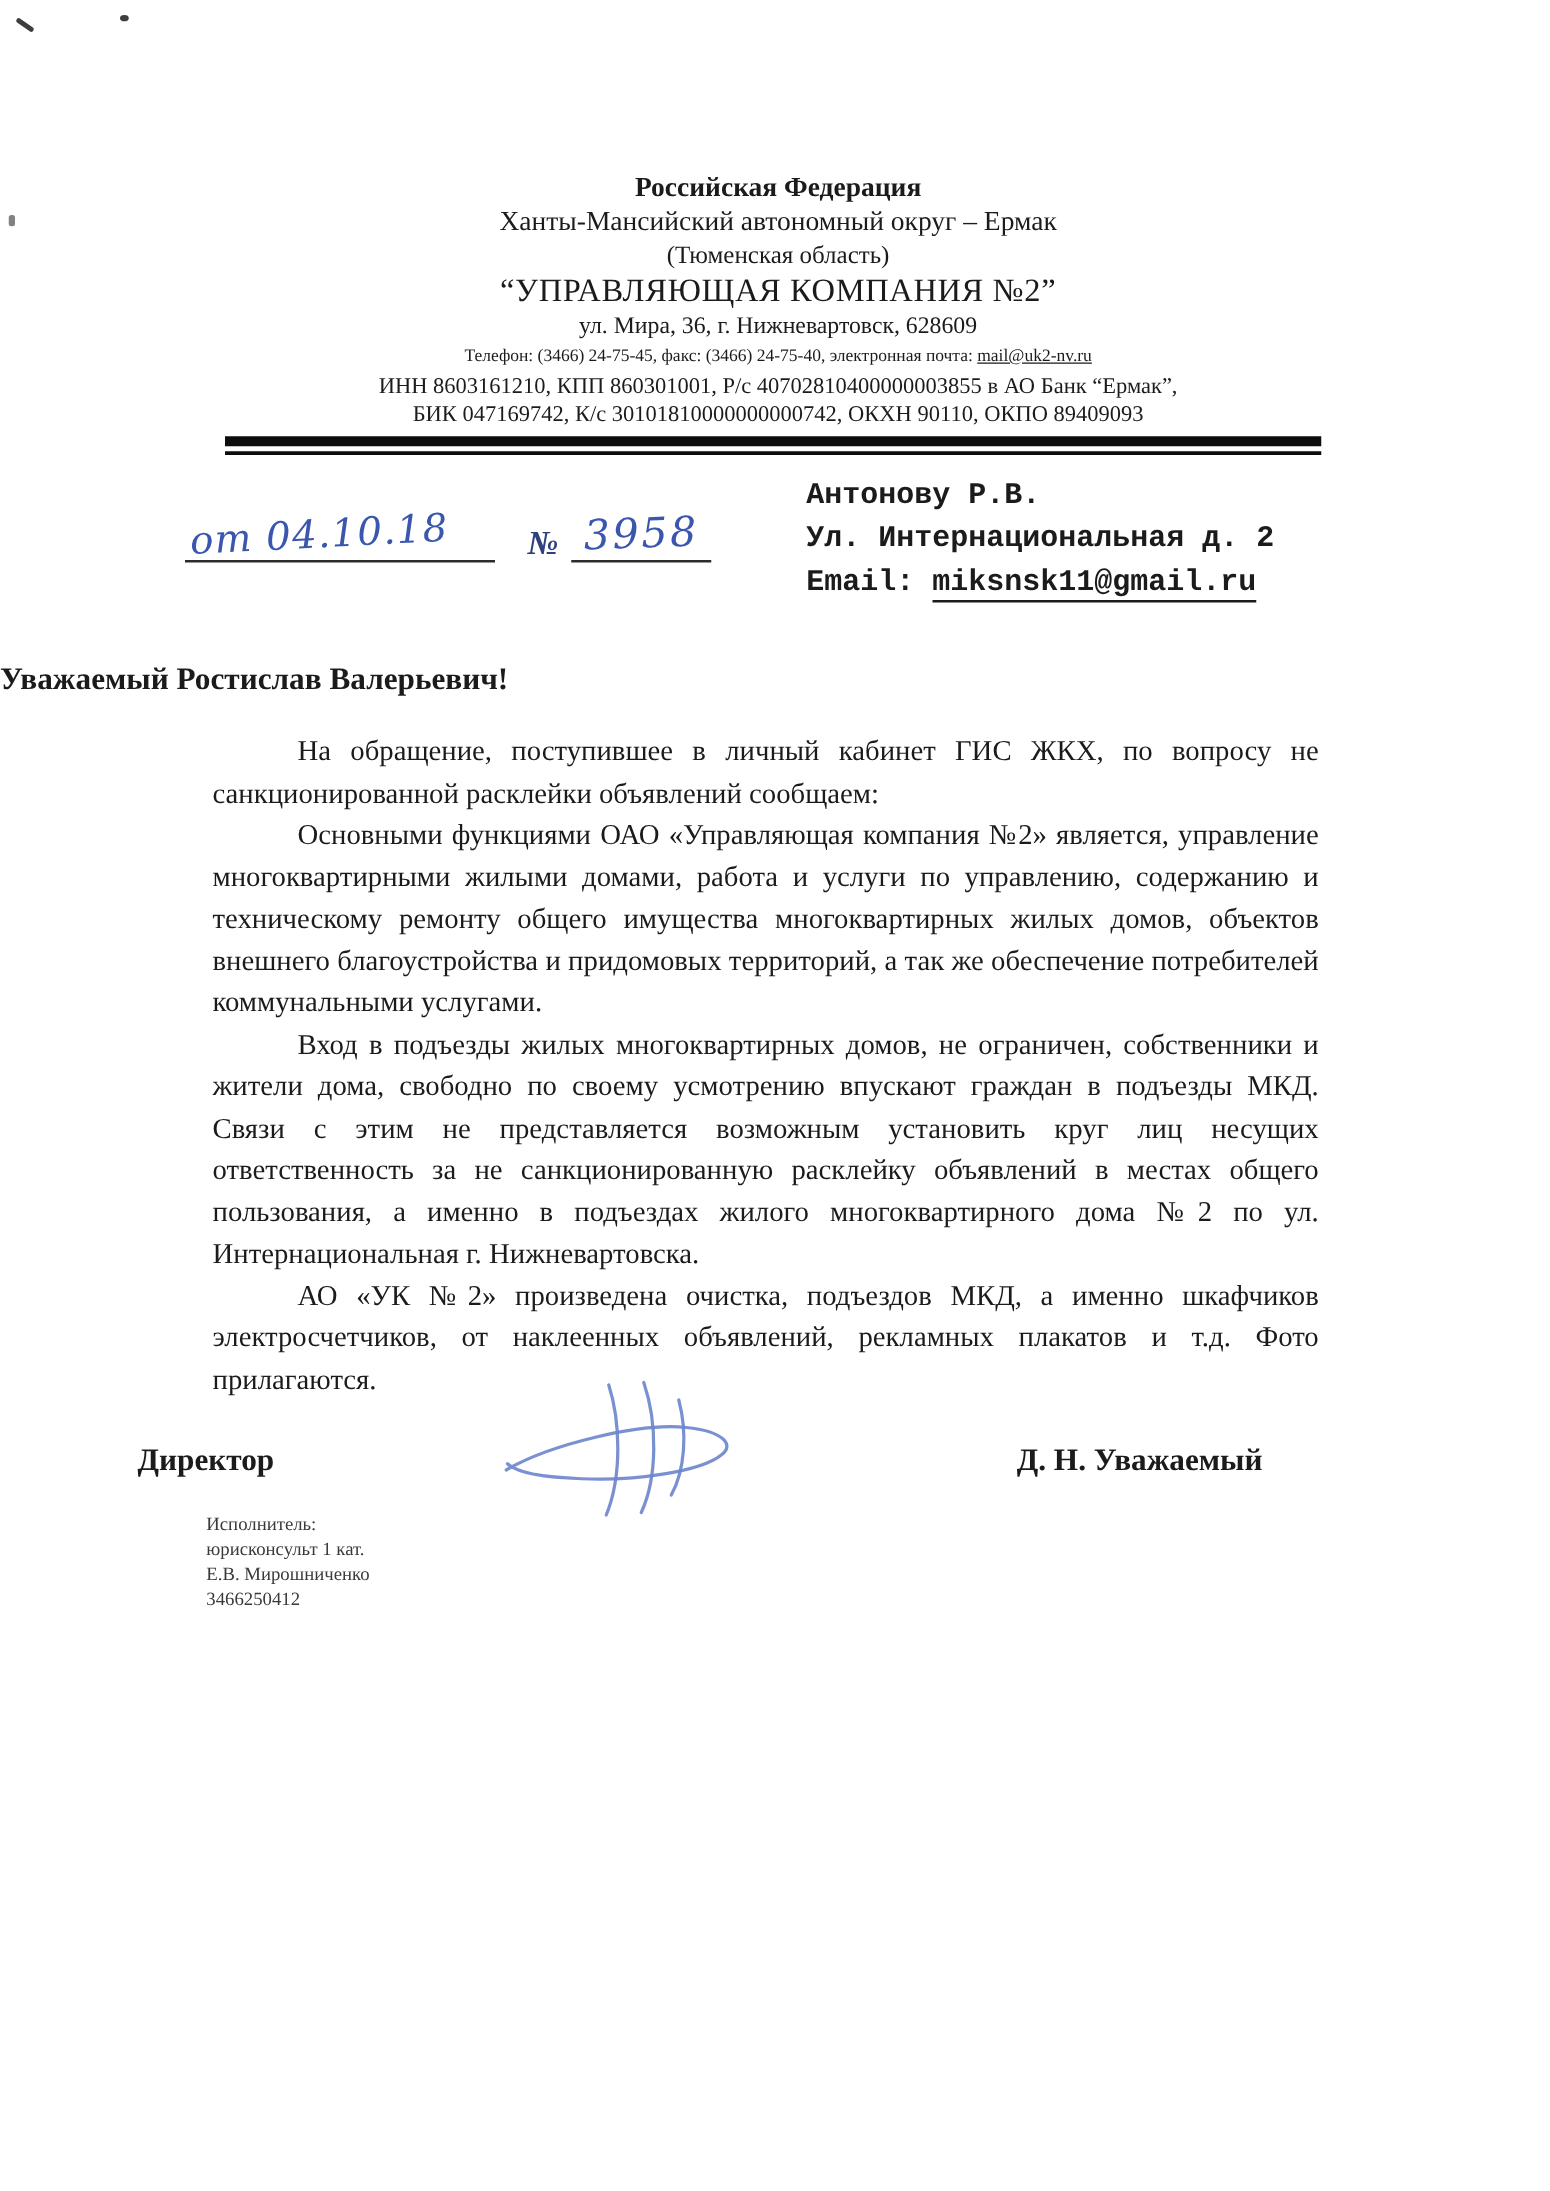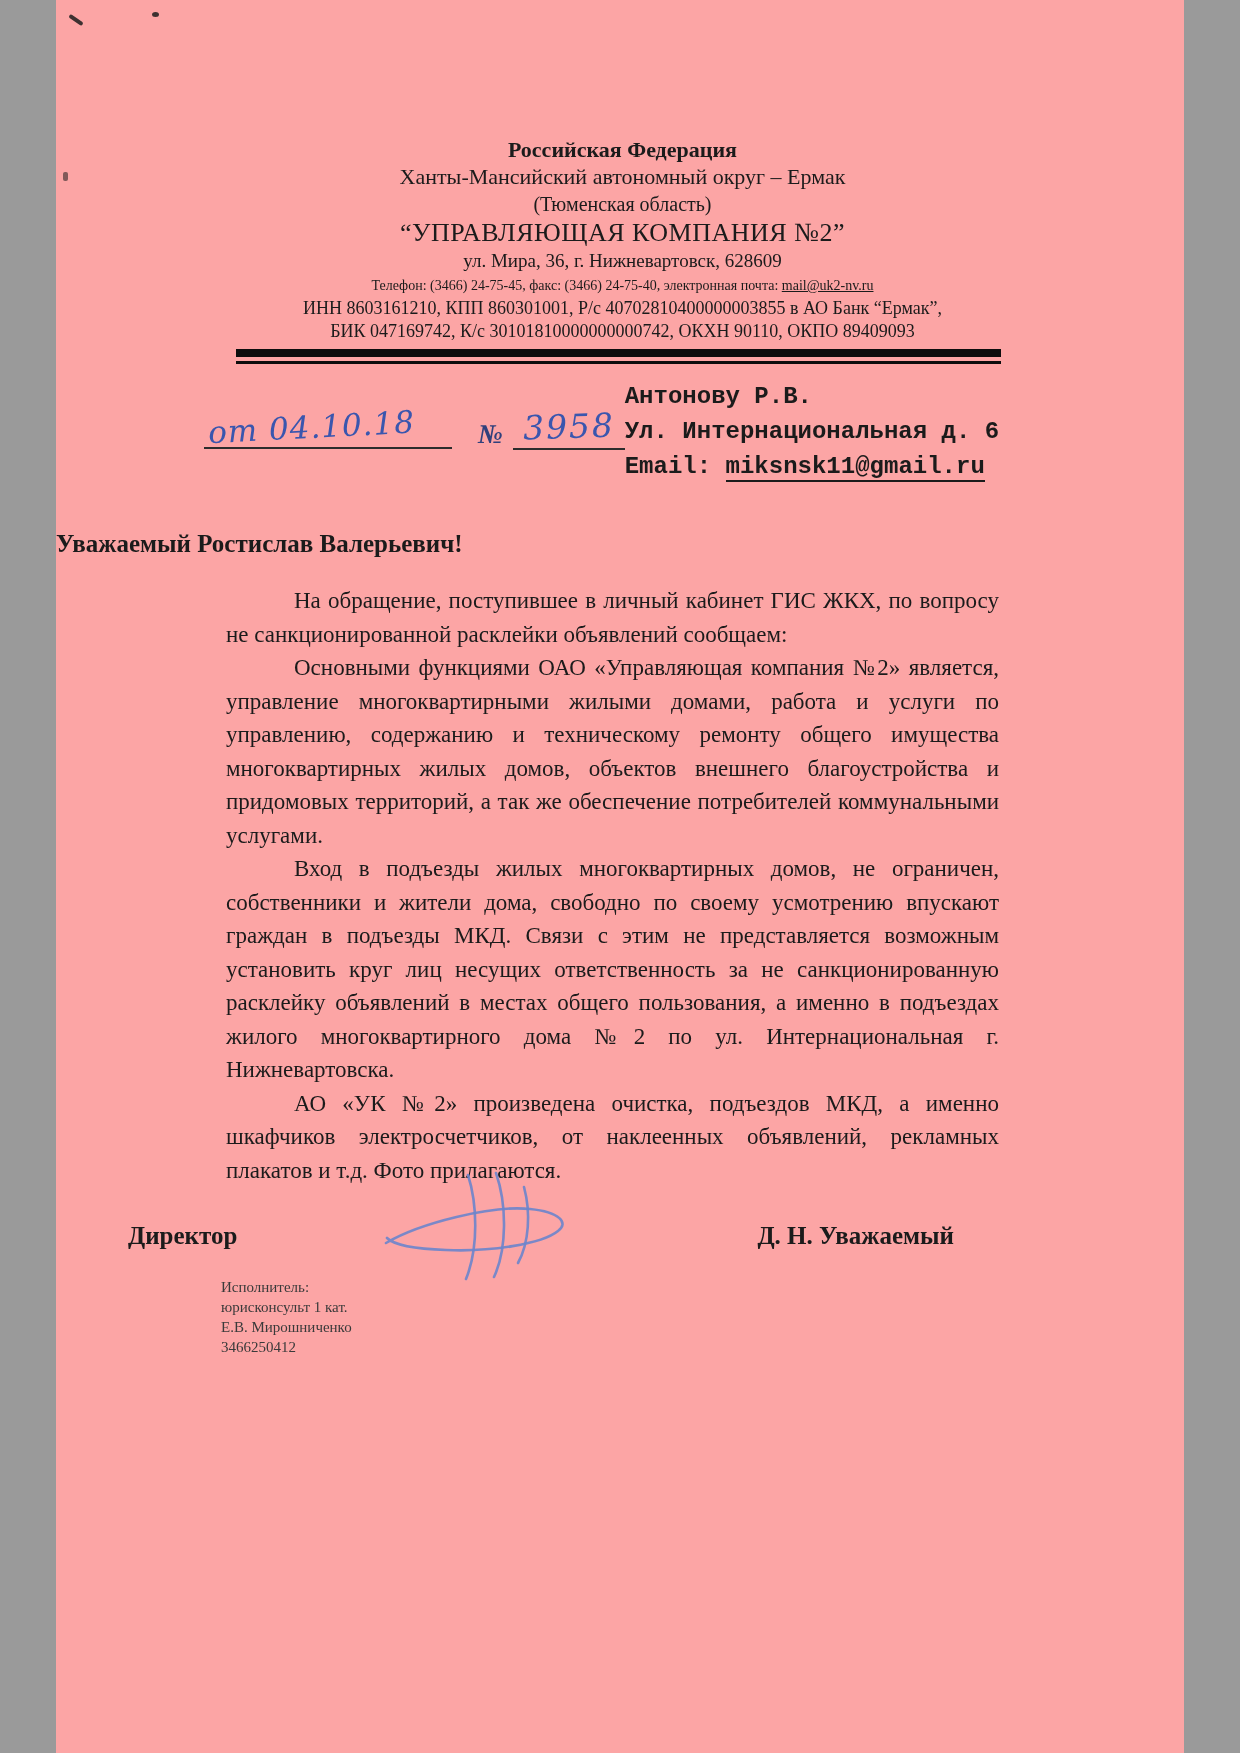--- a/index.html
+++ b/index.html
@@ -1,20 +1,20 @@
 <!DOCTYPE html>
 <html lang="ru"><head>
 <meta charset="utf-8">
 <style>
   html,body { margin:0; padding:0; background:#9a9a9a; }
   .page {
     position:relative;
-    width:1128px; height:1753px;
+    width:1240px; height:1753px;
     margin:0 auto;
-    background:#fca5a5;
+    background:#ffffff;
     font-family:"Liberation Serif", serif;
     color:#1b1b1b;
     overflow:hidden;
   }
   .speck { position:absolute; background:#1c1c1c; opacity:.85; border-radius:2px; }
   .speck-1 { left:12px; top:18px; width:16px; height:4px; transform:rotate(35deg); }
   .speck-2 { left:96px; top:12px; width:7px; height:5px; border-radius:50%; }
   .speck-3 { left:7px; top:172px; width:5px; height:9px; opacity:.55; }
 
   
@@ -54,21 +54,21 @@
 
   .recipient { width:455px; font-weight:bold; font-size:24px; line-height:35px;font-family:Liberation Mono, monospace; }
   .u-bold { border-bottom:2px solid currentColor; }
 
   
   .salutation { margin-top:46px; font-weight:bold; font-size:25px; }
   .body { margin:26px 185px 0 170px; font-size:23px; line-height:33.5px; text-align:justify; }
   .body p { margin:0; text-indent:68px; }
 
   
-  .sign-row { display:flex; align-items:center; margin:26px 230px 0 72px; }
+  .sign-row { display:flex; align-items:center; margin:26px 230px 0 110px; }
   .position { font-weight:bold; font-size:25px; }
   .signer   { font-weight:bold; font-size:25px; }
   .sig-wrap { flex:1 1 auto; display:flex; justify-content:center; }
   .sig-wrap svg { margin:-48px 40px -30px 0; }
   .sig-stroke { fill:none; stroke:#6b85cc; stroke-width:2.6; stroke-linecap:round; opacity:.9; }
 
   
   .executor { margin:18px 0 0 165px; font-size:15px; line-height:20px; color:#3a3a3a; }
 </style>
 </head>
@@ -94,21 +94,21 @@
   </header>
 
   <div class="rule"></div>
 
   <section class="ref-recipient">
     <div class="ref">
       <span class="field date-field"><span class="hand hand-date">от 04.10.18</span></span><span class="numero">№</span><span class="field num-field"><span class="hand hand-num">3958</span></span>
     </div>
     <div class="recipient">
       <div>Антонову Р.В.</div>
-      <div>Ул. Интернациональная д. 6</div>
+      <div>Ул. Интернациональная д. 2</div>
       <div>
         <span>Email: </span><span class="u-bold">miksnsk11@gmail.ru</span>
       </div>
     </div>
   </section>
 
   <div class="salutation">Уважаемый Ростислав Валерьевич!</div>
 
   <main class="body">
     <p>На обращение, поступившее в личный кабинет ГИС ЖКХ, по вопросу не санкционированной расклейки объявлений  сообщаем:</p>

